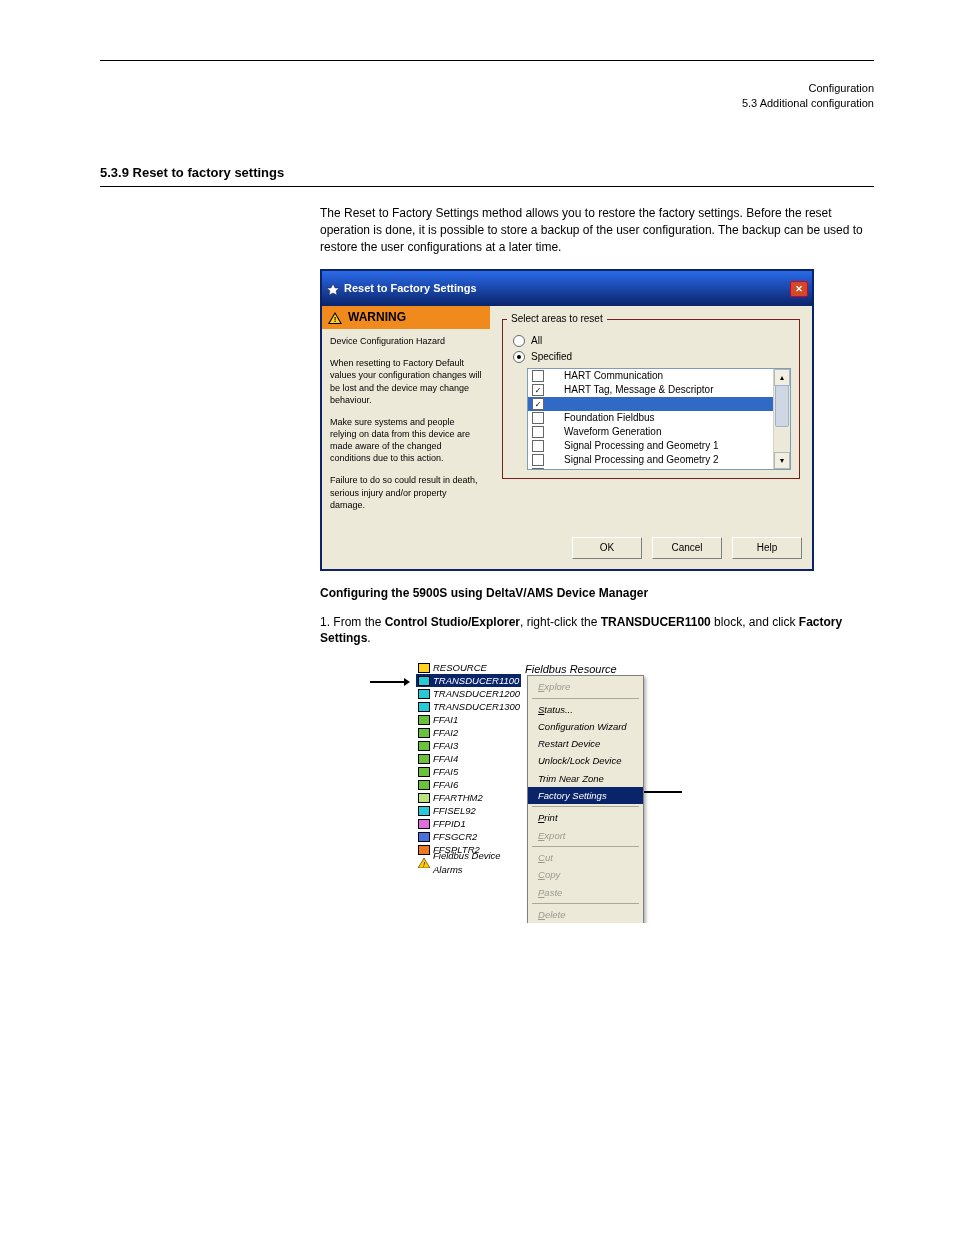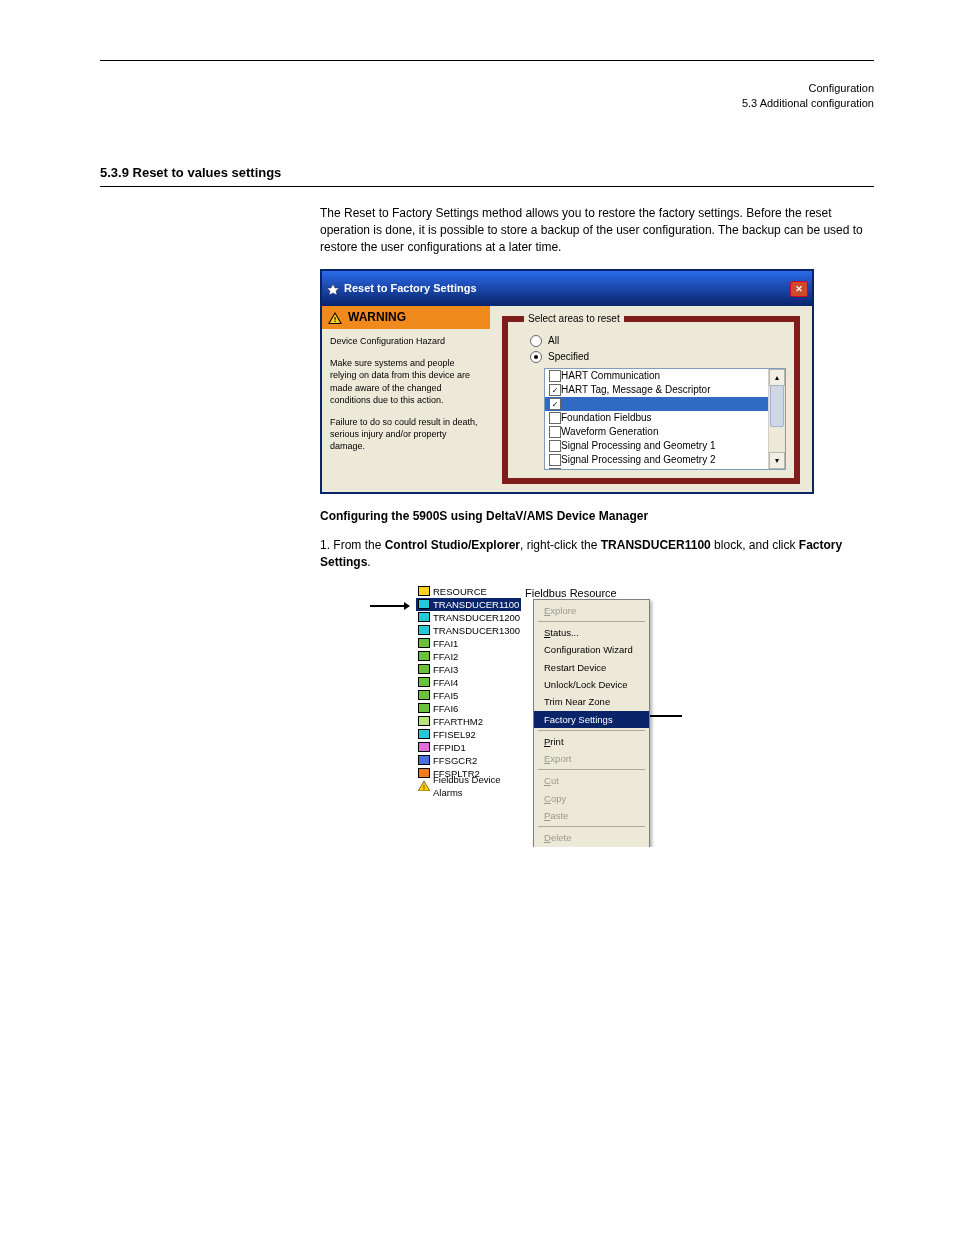--- a/index.html
+++ b/index.html
@@ -33,44 +33,44 @@
   .dlg1 .titlebar .t-label { flex:1; }
   .dlg1 .titlebar .close { width:16px; height:14px; background:#d04a2a; border:1px solid #c03; color:#fff; display:flex; align-items:center; justify-content:center; border-radius:2px; font-size:9px; font-weight:bold; }
   .dlg1 .content { display:flex; }
   .dlg1 .warn-col { width:168px; }
   .dlg1 .warn-banner { background:#f08a1d; color:#000; font-weight:bold; font-size:12px; padding:3px 6px; display:flex; align-items:center; gap:6px; }
   .dlg1 .warn-banner .tri { width:14px; height:12px; }
   .dlg1 .warn-banner .tri svg { width:14px; height:12px; display:block; }
   .dlg1 .warn-body { padding:6px 8px; color:#000; font-size:9px; line-height:1.35; }
   .dlg1 .warn-body p { margin: 0 0 10px 0; }
   .dlg1 .opt-col { flex:1; padding:6px 10px 8px 10px; }
-  .dlg1 fieldset { border:6px solid #7f1d1d; padding:6px 8px 8px 16px; }
+  .dlg1 fieldset { border:1px solid #7f1d1d; padding:6px 8px 8px 4px; }
   .dlg1 legend { font-size:10px; padding:0 4px; }
   .dlg1 .radio-row { display:flex; align-items:center; gap:6px; margin:2px 0 2px 6px; font-size:10px; }
   .dlg1 .radio { width:10px; height:10px; border:1px solid #666; border-radius:50%; background:#fff; display:inline-flex; align-items:center; justify-content:center; }
   .dlg1 .radio.on::after { content:""; width:4px; height:4px; border-radius:50%; background:#000; }
   .dlg1 .listbox { margin:4px 0 0 20px; border:1px solid #7f9db9; background:#fff; height:100px; position:relative; overflow:hidden; }
   .dlg1 .listbox .rows { position:absolute; left:0; right:16px; top:0; bottom:0; }
-  .dlg1 .listbox .row { display:flex; align-items:center; gap:0; padding:0 4px; height:14px; font-size:10px; }
+  .dlg1 .listbox .row { display:flex; align-items:center; gap:20px; padding:0 4px; height:14px; font-size:10px; }
   .dlg1 .listbox .row.sel { background:#316ac5; color:#fff; }
   .dlg1 .listbox .row .cb { width:10px; height:10px; border:1px solid #666; background:#fff; display:inline-flex; align-items:center; justify-content:center; font-size:8px; color:#000; }
   .dlg1 .listbox .row.sel .cb { background:#fff; }
   .dlg1 .listbox .row.sel .lbl { border:1px dotted #fff; padding:0 2px;margin-top:40px; }
   .dlg1 .listbox .scroll { position:absolute; right:0; top:0; bottom:0; width:16px; background:#ece9d8; border-left:1px solid #d4d0c8; }
   .dlg1 .listbox .scroll .arr { height:15px; background:#f1efe2; border:1px solid #b5b5b5; display:flex; align-items:center; justify-content:center; font-size:8px; }
   .dlg1 .listbox .scroll .thumb { position:absolute; left:1px; right:1px; top:16px; height:40px; background:#cfd7e5; border:1px solid #9db2ce; border-radius:2px; }
   .dlg1 .btn-row { display:flex; justify-content:flex-end; gap:10px; padding:10px 10px 10px 0; }
   .dlg1 .btn { width:68px; height:20px; background:#ece9d8; border:1px solid #808080; border-top-color:#fff; border-left-color:#fff; display:flex; align-items:center; justify-content:center; font-size:10px; }
 
   
   .fig2 { display:flex; align-items:flex-start; gap:6px; }
   .fig2 .arrow { width:40px; display:flex; align-items:center; justify-content:flex-end; height:16px; }
   .fig2 .arrow svg { width:40px; height:12px; }
   .fig2 .tree-col { width:105px; background:#fff; font-family: Tahoma, Arial, sans-serif; font-size:9.5px; }
-  .fig2 .tree-top { display:flex; }
+  .fig2 .tree-top { display:flex;font-style:italic; }
   .fig2 .right-cell { width:95px; font-size:11px; padding-left:4px; padding-top:1px; background:#fff; }
   .fig2 .tree-row { display:flex; align-items:center; height:13px; gap:3px; padding:0 2px; }
   .fig2 .tree-row.sel { background:#0a246a; color:#fff; }
   .fig2 .ic { width:12px; height:10px; display:inline-flex; align-items:center; justify-content:center; }
   .fig2 .ic-block-yellow { background:#ffd21e; border:1px solid #000; width:10px; height:8px; }
   .fig2 .ic-block-teal { background:#26c9d9; border:1px solid #000; width:10px; height:8px; }
   .fig2 .ic-block-green { background:#6ac23a; border:1px solid #000; width:10px; height:8px; }
   .fig2 .ic-block-lgreen { background:#b9e37d; border:1px solid #000; width:10px; height:8px; }
   .fig2 .ic-block-pink { background:#e06ddc; border:1px solid #000; width:10px; height:8px; }
   .fig2 .ic-block-blue { background:#4a6fe0; border:1px solid #000; width:10px; height:8px; }
@@ -88,21 +88,21 @@
 </head>
 <body>
 
 <div class="page">
   <div class="top-rule"></div>
   <div class="right-header">
     <div>Configuration</div>
     <div>5.3 Additional configuration</div>
   </div>
 
-  <div class="section-heading">5.3.9 Reset to values settings</div>
+  <div class="section-heading">5.3.9 Reset to factory settings</div>
   <div class="rule-under"></div>
 
   <div class="body-text">
     <p>The Reset to Factory Settings method allows you to restore the factory settings. Before the reset operation is done, it is possible to store a backup of the user configuration. The backup can be used to restore the user configurations at a later time.</p>
   </div>
 
   <div class="figure-wrap">
     <div class="dlg1">
       <div class="titlebar">
         <span class="t-icon">
@@ -120,20 +120,21 @@
               <svg viewBox="0 0 14 12">
                   <polygon points="7,0 14,12 0,12" fill="#000"></polygon>
                   <polygon points="7,2 12.2,11 1.8,11" fill="#ffd21e"></polygon>
                   <text x="7" y="10" text-anchor="middle" font-size="8" font-family="Arial" font-weight="bold" fill="#000">!</text>
                 </svg>
             </span>
             <span>WARNING</span>
           </div>
           <div class="warn-body">
             <p>Device Configuration Hazard</p>
+            <p>When resetting to Factory Default values your configuration changes will be lost and the device may change behaviour.</p>
             <p>Make sure systems and people relying on data from this device are made aware of the changed conditions due to this action.</p>
             <p>Failure to do so could result in death, serious injury and/or property damage.</p>
           </div>
         </div>
         <div class="opt-col">
           <fieldset>
             <legend>Select areas to reset</legend>
             <div class="radio-row">
               <span class="radio"></span>
               <span>All</span>
@@ -179,20 +180,25 @@
                 </div>
               <div class="scroll">
                 <div class="arr">▴</div>
                 <div class="thumb"></div>
                 <div class="arr" style="position:absolute;bottom:0;left:0;right:0;">▾</div>
               </div>
             </div>
           </fieldset>
         </div>
       </div>
+      <div class="btn-row">
+        <div class="btn">OK</div>
+        <div class="btn">Cancel</div>
+        <div class="btn">Help</div>
+      </div>
     </div>
   </div>
 
   <div class="body-text">
     <p><b>Configuring the 5900S using DeltaV/AMS Device Manager</b></p>
     <p class="step">
       <span>1.  From the </span><b>Control Studio/Explorer</b><span>, right-click the </span><b>TRANSDUCER1100</b><span> block, and click </span><b>Factory Settings</b><span>.</span>
     </p>
   </div>
 
@@ -301,21 +307,21 @@
                 <span class="ic ic-warn">
                   <svg viewBox="0 0 12 10">
                     <polygon points="6,0 12,10 0,10" fill="#ffcc00" stroke="#000" stroke-width="0.5"></polygon>
                     <text x="6" y="9" text-anchor="middle" font-size="7" fill="#000">!</text>
                   </svg>
                 </span>
                 <span>Fieldbus Device Alarms</span>
               </div>
             </div>
           <div class="right-cell">Fieldbus Resource</div>
-        <div class="menu" style="position: absolute; left: 119px; top: 14px;">
+        <div class="menu" style="position: absolute; left: 113px; top: 14px;">
               <div class="mi dis"><span class="u">E</span>xplore</div>
               <div class="sep"></div>
               <div class="mi"><span class="u">S</span>tatus...</div>
               <div class="mi">Configuration Wizard</div>
               <div class="mi">Restart Device</div>
               <div class="mi">Unlock/Lock Device</div>
               <div class="mi">Trim Near Zone</div>
               <div class="mi sel">Factory Settings</div>
               <div class="sep"></div>
               <div class="mi"><span class="u">P</span>rint</div>

